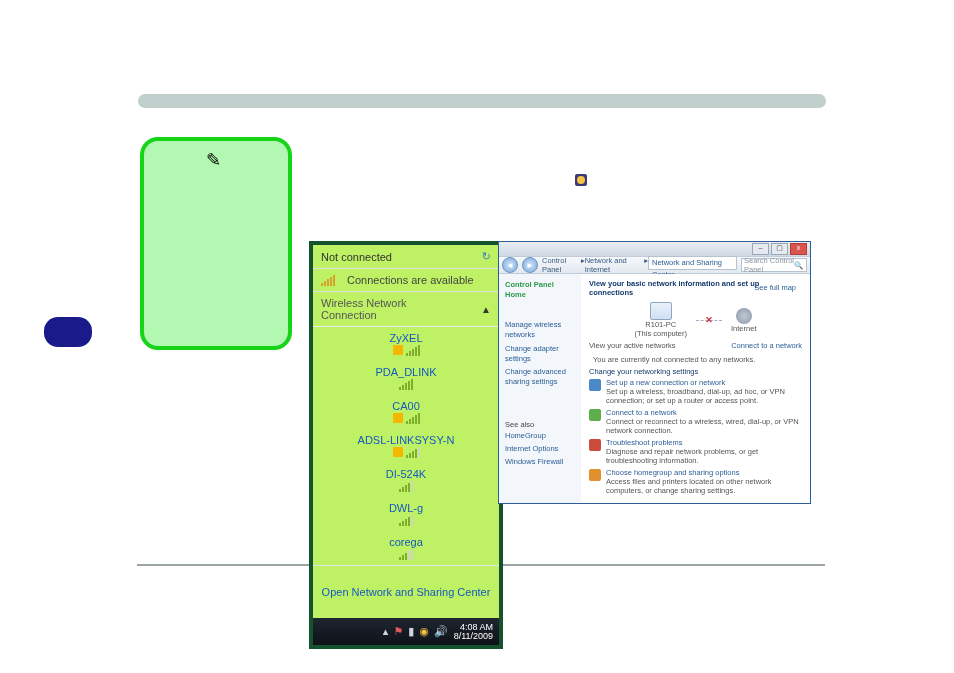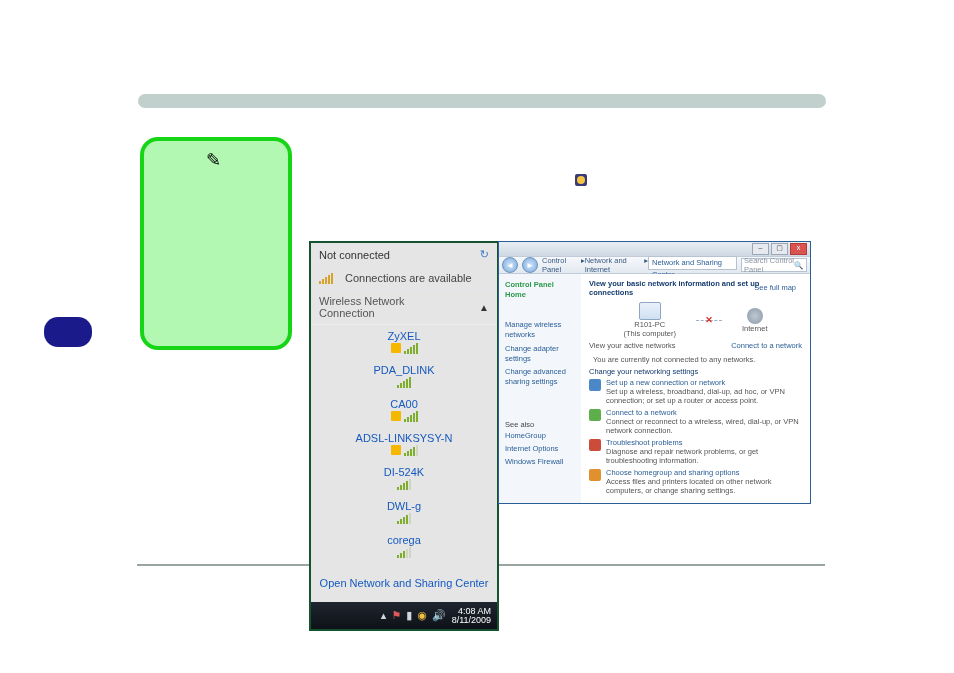--- a/index.html
+++ b/index.html
@@ -6,29 +6,29 @@
   
   .top-capsule{position:absolute;left:138px;top:94px;width:688px;height:14px;background:#c2d0cd;border-radius:10px;}
   .note-box{position:absolute;left:140px;top:137px;width:144px;height:205px;background:#b2f7b2;border:4px solid #16d516;border-radius:18px;}
   .note-box .pen{position:absolute;left:62px;top:8px;font-size:18px;color:#000;}
   .blue-pill{position:absolute;left:44px;top:317px;width:48px;height:30px;background:#1a1a8a;border-radius:14px;}
   .small-square{position:absolute;left:575px;top:174px;width:12px;height:12px;background:#3a3a7a;border-radius:2px;display:flex;align-items:center;justify-content:center;}
   .small-square::after{content:"";width:8px;height:8px;background:#f5c542;border-radius:50%;}
   .hr-bottom{position:absolute;left:137px;top:564px;width:688px;height:2px;background:#9aa4a3;}
 
   
-  .wifi {position:absolute;left:309px;top:241px;width:186px;border:2px solid #14532d;background:#e5e5e5;font-size:11px;}
+  .wifi {position:absolute;left:309px;top:241px;width:186px;border:4px solid #14532d;background:#bef264;font-size:11px;}
   .wifi-row{display:flex;align-items:center;justify-content:space-between;padding:5px 8px;color:#444;}
   .wifi-title{border-bottom:1px solid #e1e5ea;color:#333;}
   .wifi-avail{border-bottom:1px solid #e1e5ea;}
   .wifi-sec{padding:5px 8px;color:#555;display:flex;justify-content:space-between;align-items:center;border-bottom:1px solid #eaecee;gap:34px;}
   .wifi-sec .chev{color:#333;font-size:10px;}
   .wifi-list .net{display:flex;align-items:center;justify-content:space-between;padding:5px 8px;color:#1559c0;flex-direction:column;}
   .wifi-list .net .sig{display:flex;align-items:center;}
-  .wifi-link{padding:13px 0;text-align:center;color:#1559c0;border-top:1px solid #e1e5ea;}
+  .wifi-link{padding:20px 0;text-align:center;color:#1559c0;border-top:1px solid #e1e5ea;}
   .taskbar{height:27px;background:linear-gradient(#1f2630,#0e1117);display:flex;align-items:center;justify-content:flex-end;padding:0 6px;color:#fff;font-size:9px;}
   .taskbar .icons{display:flex;gap:5px;align-items:center;margin-right:6px;color:#cfd6df;}
   .taskbar .icons span{font-size:11px;}
   .taskbar .clock{line-height:1.0;text-align:right;}
   .sig-bars{display:inline-flex;align-items:flex-end;gap:1px;height:12px;}
   .sig-bars i{width:2px;background:#7fae2c;display:block;}
   .sig-bars.gold i{background:#d6a22b;}
   .sig-bars i:nth-child(1){height:3px;} .sig-bars i:nth-child(2){height:5px;}
   .sig-bars i:nth-child(3){height:7px;} .sig-bars i:nth-child(4){height:9px;}
   .sig-bars i:nth-child(5){height:11px;}
@@ -46,21 +46,21 @@
   .ns-nav .search{width:60px;height:12px;border:1px solid #b7c2d0;background:#fff;display:flex;align-items:center;padding:0 2px;color:#8a94a3;}
   .ns-nav .search .mag{margin-left:auto;color:#5a79a4;}
   .ns-body{display:flex;min-height:165px;}
   .ns-side{width:70px;background:#f3f7fc;padding:6px 6px;color:#2b5e96;line-height:1.35;}
   .ns-side .cph{color:#2b9a4a;font-weight:bold;margin-bottom:20px;}
   .ns-side a{display:block;color:#2b5e96;margin-bottom:3px;}
   .ns-side .sep{height:30px;}
   .ns-side .sa{color:#444;margin-bottom:1px;}
   .ns-main{flex:1;background:#fff;padding:5px 8px;}
   .ns-h1{color:#133a6c;font-weight:600;margin-bottom:5px;}
-  .ns-map{display:flex;align-items:center;justify-content:center;gap:20px;margin-bottom:3px;position:relative;}
+  .ns-map{display:flex;align-items:center;justify-content:center;gap:9px;margin-bottom:3px;position:relative;}
   .ns-map .node{display:flex;flex-direction:column;align-items:center;color:#555;}
   .ns-map .node .ico{width:20px;height:16px;border:1px solid #8ea6c3;background:linear-gradient(#eaf1fa,#cfe0f2);border-radius:2px;}
   .ns-map .globe{width:16px;height:16px;border-radius:50%;background:radial-gradient(#bfc9d4,#8b97a5);}
   .ns-map .line{width:26px;border-top:1px dashed #9fb0c5;position:relative;}
   .ns-map .xmark{position:absolute;left:50%;top:-6px;transform:translateX(-50%);color:#d42e2e;font-weight:bold;font-size:9px;}
   .ns-fullmap{position:absolute;right:6px;top:4px;color:#2b5e96;}
   .ns-main .rel{position:relative;}
   .ns-sub{color:#555;margin:2px 0 2px 4px;}
   .ns-actn{display:flex;justify-content:space-between;color:#555;margin-bottom:5px;}
   .ns-actn a{color:#2b5e96;}

